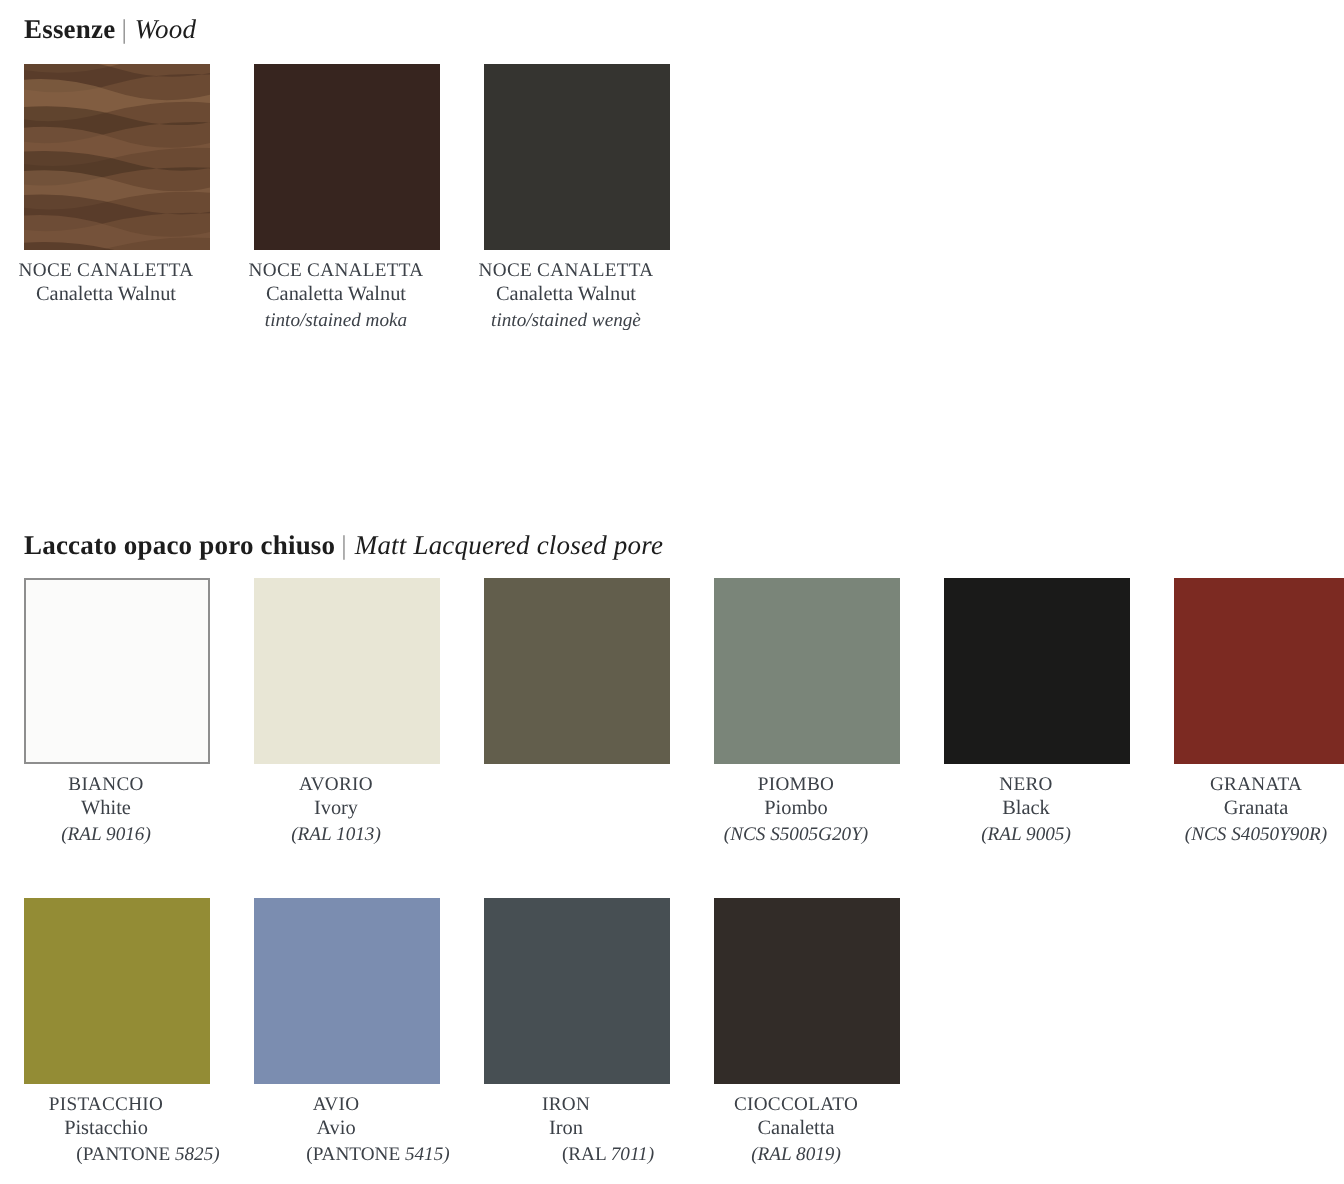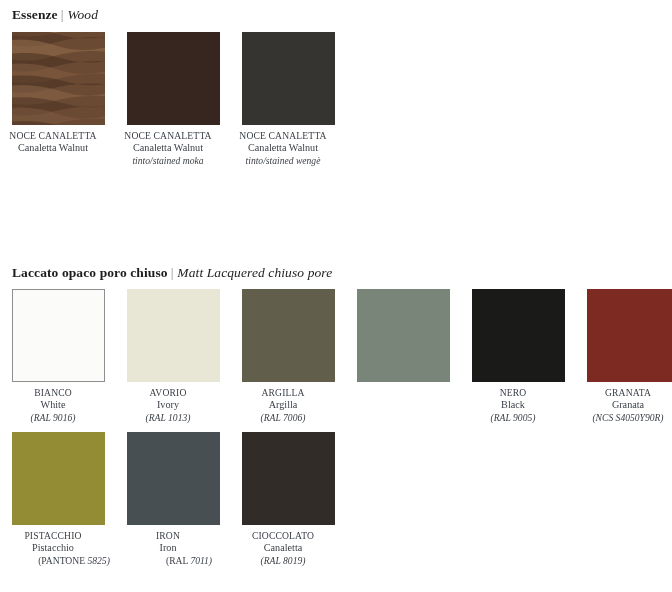--- a/index.html
+++ b/index.html
@@ -44,21 +44,21 @@
   }
 
   
   .swatch-row {
     position: absolute;
     left: 12px;
     display: flex;
   }
   .wood-row   { top: 32px; }
   .lac-row-1  { top: 289px; }
-  .lac-row-2  { top: 432px; }
+  .lac-row-2  { top: 449px; }
 
   .swatch-cell {
     width: 93px;
     margin-right: 22px;
     display: flex;
     flex-direction: column;
     align-items: center;
   }
 
   .chip {
@@ -156,21 +156,21 @@
         <div class="lbl-en">Canaletta Walnut</div>
         <div class="lbl-code">tinto/stained wengè</div>
       </div>
     </div>
 
   </div>
 </div>
 
 <div class="section sec-lacquer">
   <div class="sec-head">
-    <span class="it-name">Laccato opaco poro chiuso</span><span class="divider">|</span><span class="en-name">Matt Lacquered chiuso pore</span>
+    <span class="it-name">Laccato opaco poro chiuso</span><span class="divider">|</span><span class="en-name">Matt Lacquered closed pore</span>
   </div>
 </div>
 
 <div class="swatch-row lac-row-1">
   <div class="swatch-cell">
     <div class="chip bordered" style="background:#fbfbfa"></div>
     <div class="labels">
       <div class="lbl-it">BIANCO</div>
       <div class="lbl-en">White</div>
       <div class="lbl-code">(RAL 9016)</div>
@@ -179,28 +179,28 @@
   <div class="swatch-cell">
     <div class="chip" style="background:#e8e6d5"></div>
     <div class="labels">
       <div class="lbl-it">AVORIO</div>
       <div class="lbl-en">Ivory</div>
       <div class="lbl-code">(RAL 1013)</div>
     </div>
   </div>
   <div class="swatch-cell">
     <div class="chip" style="background:#625e4c"></div>
-    <div class="labels">
-      <div class="lbl-it">ARGILLA</div>
-      <div class="lbl-en">Argilla</div>
-      <div class="lbl-code">(RAL 7006)</div>
-    </div>
   </div>
   <div class="swatch-cell">
     <div class="chip" style="background:#7a8579"></div>
+    <div class="labels">
+      <div class="lbl-it">PIOMBO</div>
+      <div class="lbl-en">Piombo</div>
+      <div class="lbl-code">(NCS S5005G20Y)</div>
+    </div>
   </div>
   <div class="swatch-cell">
     <div class="chip" style="background:#1a1a19"></div>
     <div class="labels">
       <div class="lbl-it">NERO</div>
       <div class="lbl-en">Black</div>
       <div class="lbl-code">(RAL 9005)</div>
     </div>
   </div>
   <div class="swatch-cell">
@@ -216,20 +216,28 @@
 <div class="swatch-row lac-row-2">
   <div class="swatch-cell">
     <div class="chip" style="background:#938c35"></div>
     <div class="labels">
       <div class="lbl-it">PISTACCHIO</div>
       <div class="lbl-en">Pistacchio</div>
       <div class="lbl-code"><span class="upright">(PANTONE </span><span>5825)</span></div>
     </div>
   </div>
   <div class="swatch-cell">
+    <div class="chip" style="background:#7b8db0"></div>
+    <div class="labels">
+      <div class="lbl-it">AVIO</div>
+      <div class="lbl-en">Avio</div>
+      <div class="lbl-code"><span class="upright">(PANTONE </span><span>5415)</span></div>
+    </div>
+  </div>
+  <div class="swatch-cell">
     <div class="chip" style="background:#474f53"></div>
     <div class="labels">
       <div class="lbl-it">IRON</div>
       <div class="lbl-en">Iron</div>
       <div class="lbl-code"><span class="upright">(RAL </span><span>7011)</span></div>
     </div>
   </div>
   <div class="swatch-cell">
     <div class="chip" style="background:#322c28"></div>
     <div class="labels">

